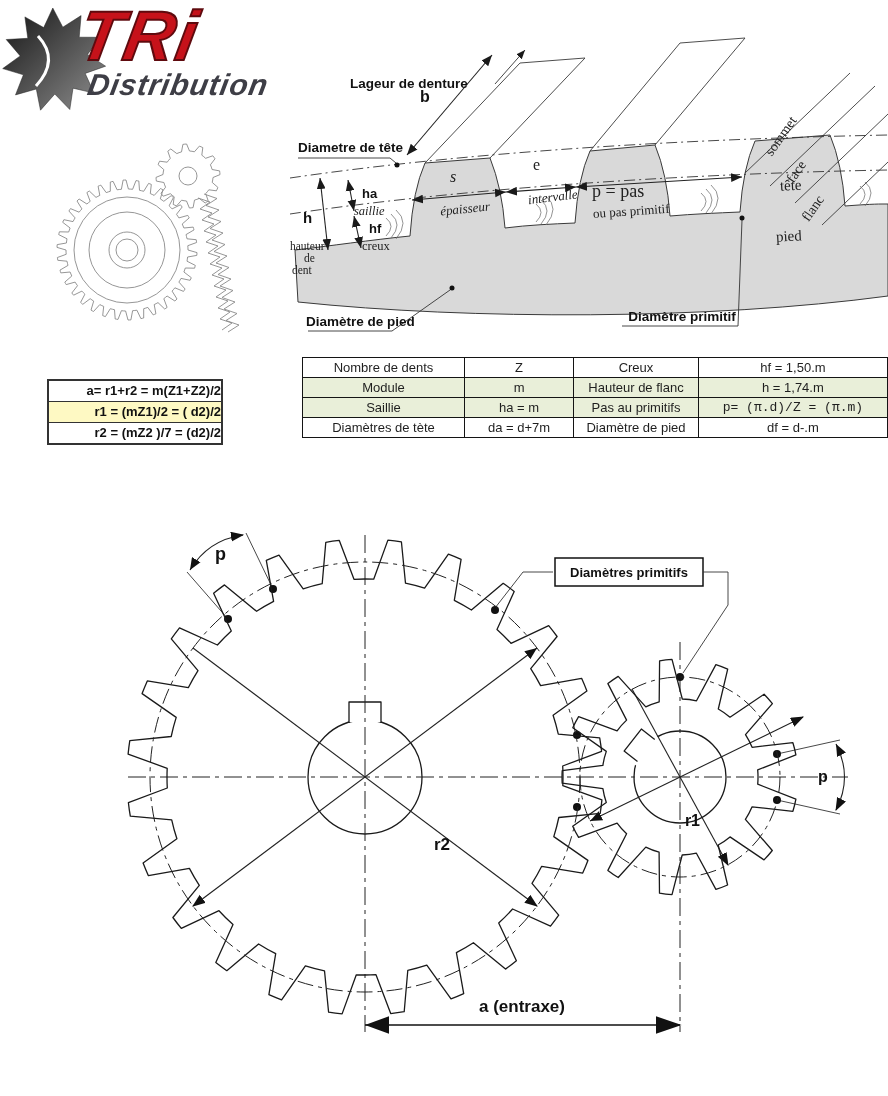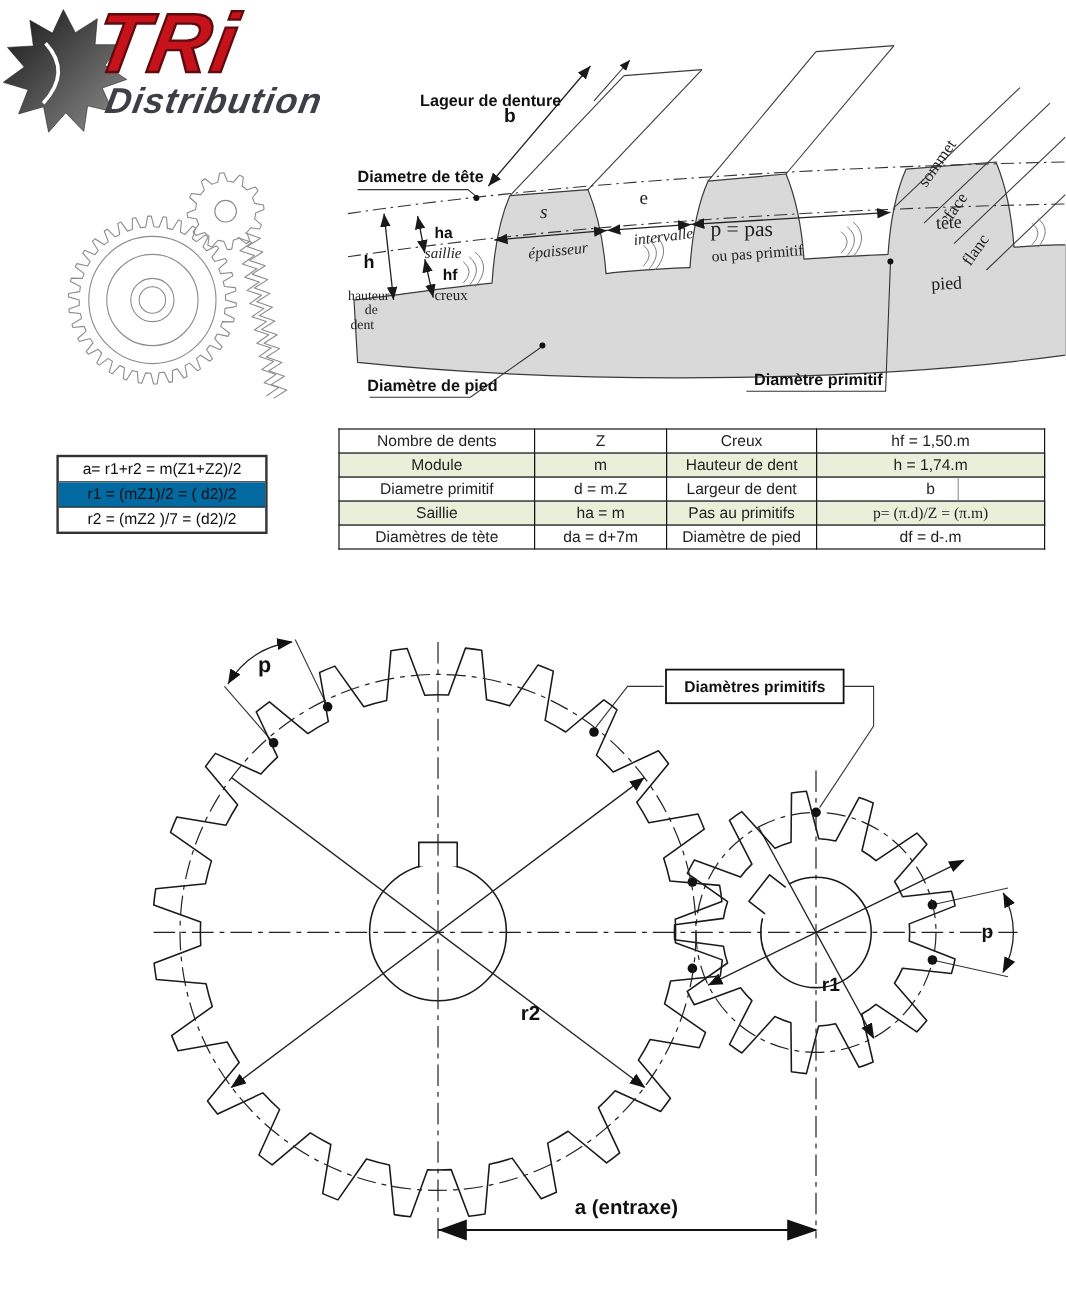--- a/index.html
+++ b/index.html
@@ -8,31 +8,31 @@
   
   .logo{position:absolute;left:8px;top:2px;width:290px;height:112px;}
   .logo svg{position:absolute;left:0;top:0;}
   .brand{position:absolute;left:72px;top:-6px;font-family:"Liberation Sans",sans-serif;
          font-style:italic;font-weight:bold;font-size:70px;color:#c6121a;
          transform:skewX(-10deg);-webkit-text-stroke:2px #5f0a0e;letter-spacing:2px;}
   .subtitle{position:absolute;left:80px;top:66px;font-style:italic;font-weight:bold;
          font-size:30px;color:#3e3e46;transform:skewX(-10deg);letter-spacing:1px;}
   
   .formula-box{position:absolute;left:47px;top:379px;width:172px;border:2px solid #333;background:#fff;}
-  .frow{height:20px;line-height:20px;text-align:center;font-size:13px;font-weight:normal;color:#111;
+  .frow{height:20px;line-height:20px;text-align:right;font-size:13px;font-weight:bold;color:#111;
         border-bottom:1px solid #333;}
   .frow:last-child{border-bottom:none;}
-  .green{background:#0369a1;}
-  
-  .data-table{position:absolute;left:282px;top:357px;}
+  .green{background:#fef9c3;}
+  
+  .data-table{position:absolute;left:302px;top:357px;}
   .data-table table{border-collapse:collapse;}
   .data-table td{border:1.6px solid #141414;height:19px;text-align:center;
         font-size:13px;color:#1f1f1f;padding:0 2px;white-space:nowrap;}
   .data-table tr.green td{background:#e9efd9;}
-  .pcell{font-family:Liberation Serif, serif;font-size:13.5px;margin-top:34px;}
+  .pcell{font-family:Liberation Mono, monospace;font-size:13.5px;margin-top:34px;}
   .splitcell{position:relative;}
   .splitcell span{display:inline-block;width:62%;text-align:center;}
   .splitcell:after{content:"";position:absolute;left:62%;top:0;bottom:0;border-left:1.5px solid #999;}
   
   svg{position:absolute;overflow:visible;}
   svg text{font-family:"Liberation Sans",sans-serif;fill:#111;}
   .bt{font-weight:bold;}
   .st{font-family:"Liberation Serif",serif;fill:#222;font-weight:normal;}
   .it{font-style:italic;}
   .grayfill{fill:#d9d9d9;stroke:#3a3a3a;stroke-width:1;stroke-linejoin:round;}
@@ -185,28 +185,22 @@
       <tbody>
           <tr>
         <td>Nombre de dents</td>
         <td>Z</td>
         <td>Creux</td>
         <td>hf = 1,50.m</td>
       </tr>
       <tr class="green">
         <td>Module</td>
         <td>m</td>
-        <td>Hauteur de dent</td>
+        <td>Hauteur de flanc</td>
         <td>h = 1,74.m</td>
-      </tr>
-      <tr>
-        <td>Diametre primitif</td>
-        <td>d = m.Z</td>
-        <td>Largeur de dent</td>
-        <td class="splitcell"><span>b</span></td>
       </tr>
       <tr class="green">
         <td>Saillie</td>
         <td>ha = m</td>
         <td>Pas au primitifs</td>
         <td class="pcell">p= (π.d)/Z  = (π.m)</td>
       </tr>
       <tr>
         <td>Diamètres de tète</td>
         <td>da = d+7m</td>

